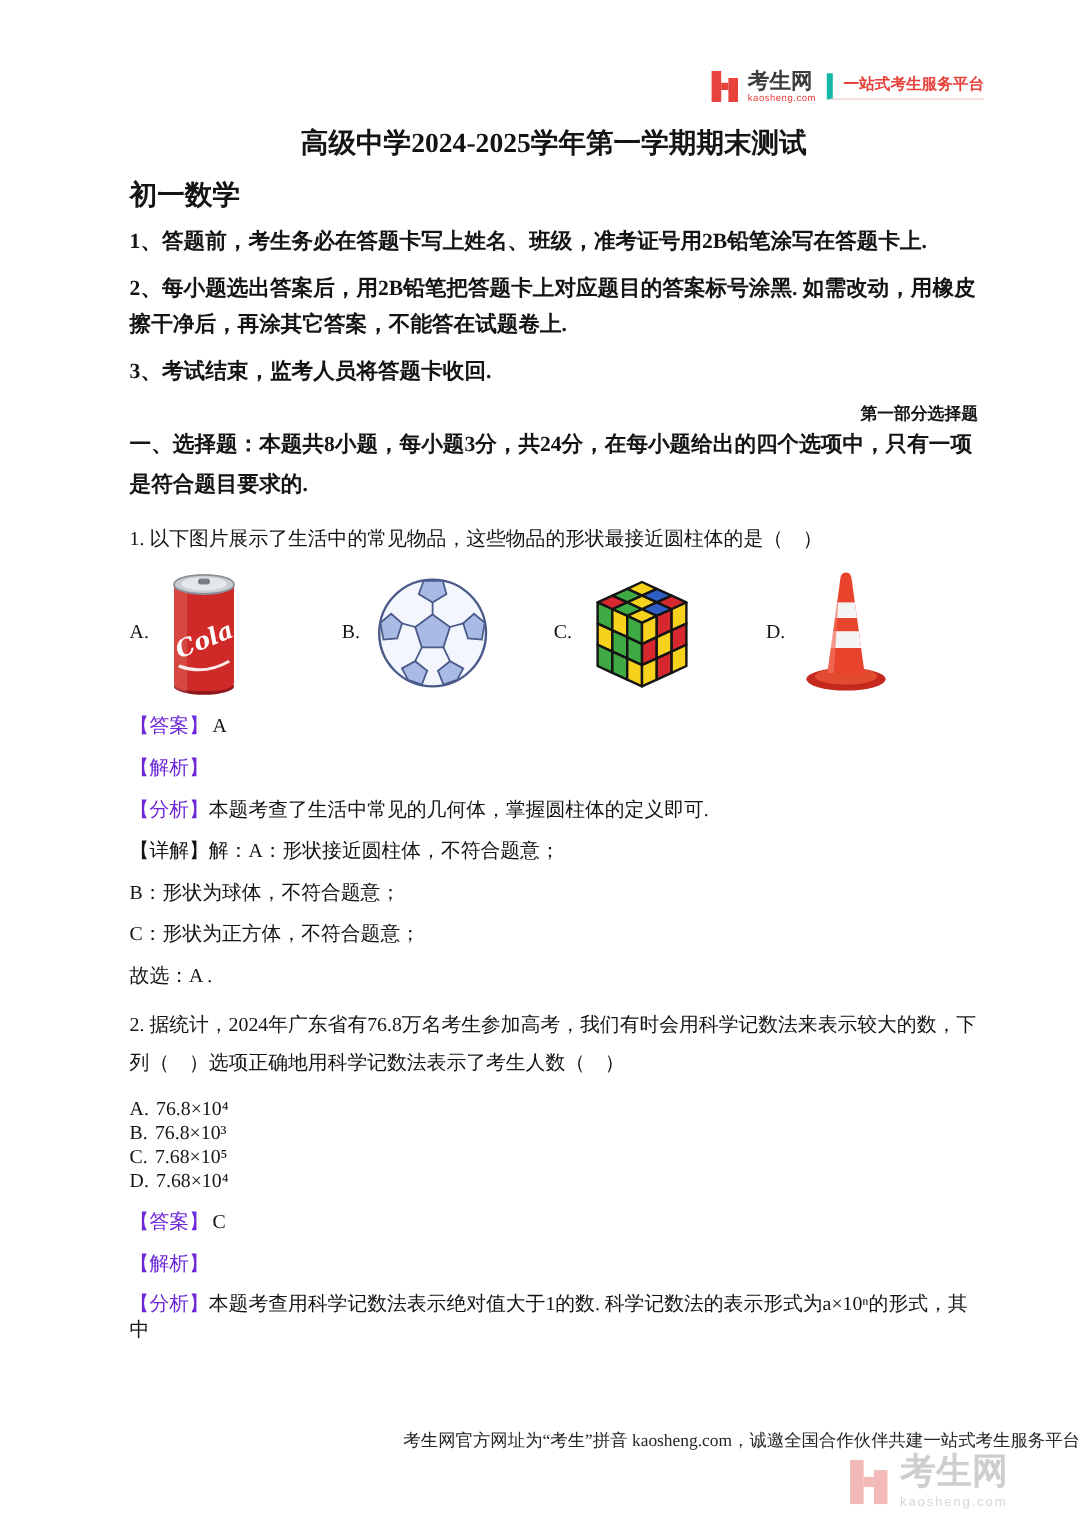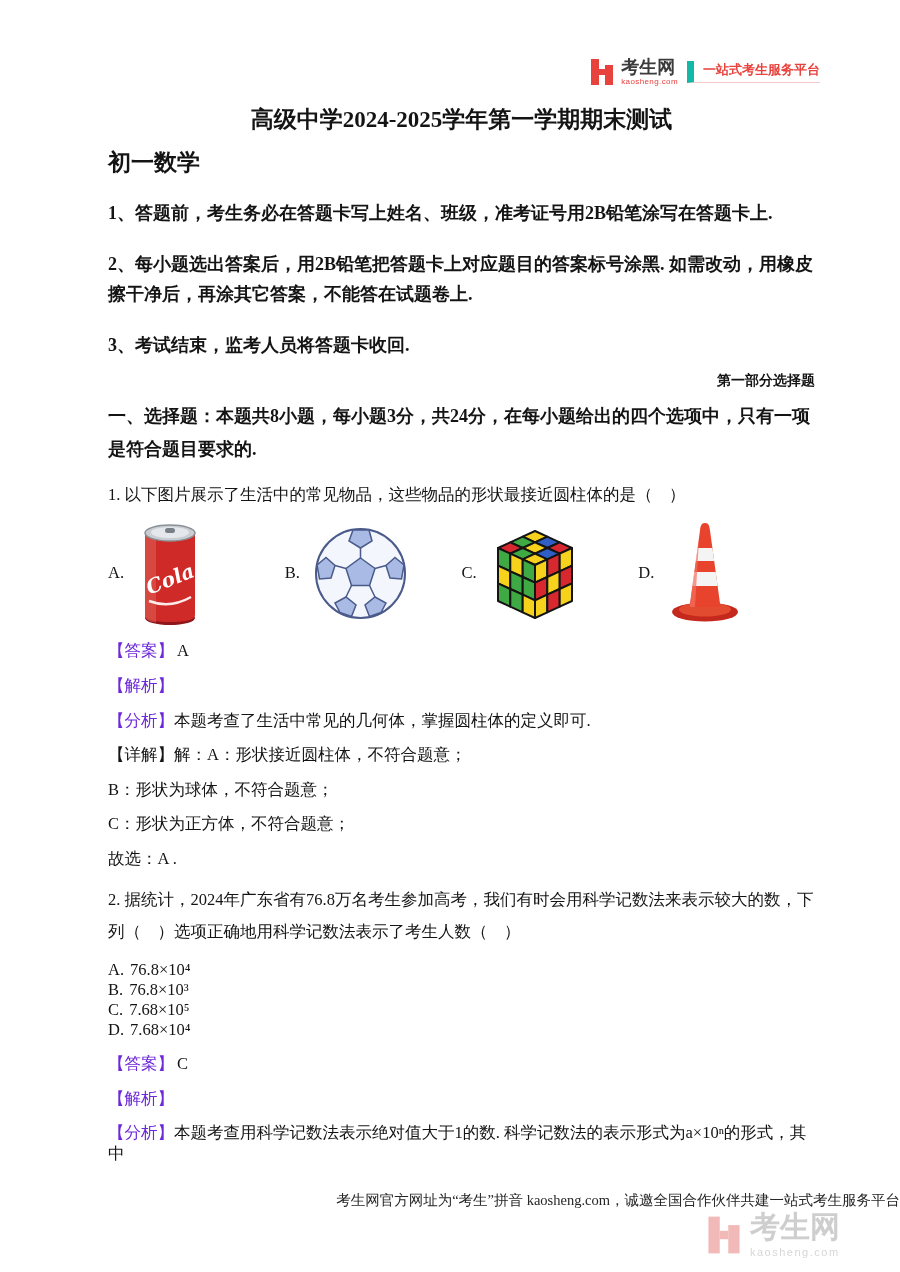--- a/index.html
+++ b/index.html
@@ -6,31 +6,31 @@
   body{
     width:900px;height:1272px;position:relative;overflow:hidden;background:#ffffff;
     font-family:"Liberation Serif","DejaVu Serif",serif;color:#141414;
   }
   p{margin:0;}
   
   .brand{position:absolute;top:58px;right:80px;display:flex;align-items:center;}
   .brand-text{margin-left:7px;display:flex;flex-direction:column;line-height:1;}
   .brand-name{font-size:18px;font-weight:bold;color:#3b3b3b;font-family:"Liberation Sans",sans-serif;}
   .brand-domain{font-size:8px;color:#e8423d;letter-spacing:.4px;margin-top:2px;font-family:"Liberation Sans",sans-serif;}
-  .brand-tagline{margin-left:9px;padding-left:9px;border-left:7px solid #14b8a6;color:#e8423d;
+  .brand-tagline{margin-left:9px;padding-left:9px;border-left:5px solid #14b8a6;color:#e8423d;
     font-size:13px;font-weight:bold;padding-bottom:3px;border-bottom:1px solid #f2cac9;
     font-family:"Liberation Sans",sans-serif;}
   
   .content{padding:104px 85px 0 108px;}
   .doc-title{font-size:23px;font-weight:bold;text-align:center;}
   .doc-subtitle{font-size:23px;font-weight:bold;text-align:left;margin-top:12px;}
   .notice-head{font-size:18px;font-weight:bold;margin-top:22px;}
-  .notice{font-size:18px;font-weight:bold;margin-top:20px;line-height:1.7;}
+  .notice{font-size:18px;font-weight:bold;margin-top:8px;line-height:1.7;}
   .part-title{font-size:14px;font-weight:bold;text-align:right;margin-top:12px;}
-  .section-intro{font-size:18px;font-weight:bold;margin-top:10px;line-height:1.8;}
+  .section-intro{font-size:18px;font-weight:bold;line-height:1.8;}
   .qtext{font-size:16.5px;margin-top:14px;line-height:1.95;}
   .options-images{display:flex;margin-top:8px;}
   .img-option{width:182px;display:flex;align-items:center;gap:13px;}
   .opt-label{font-size:16.5px;}
   .ansline{font-size:16.5px;margin-top:14px;line-height:1.25;}
   .blue{color:#6d28d9;}
   .val{margin-left:3px;}
   .q2-options{display:flex;margin-top:12px;flex-direction:column;}
   .q2-option{width:182px;font-size:16.5px;}
   .q2-option .val{margin-left:6px;}

